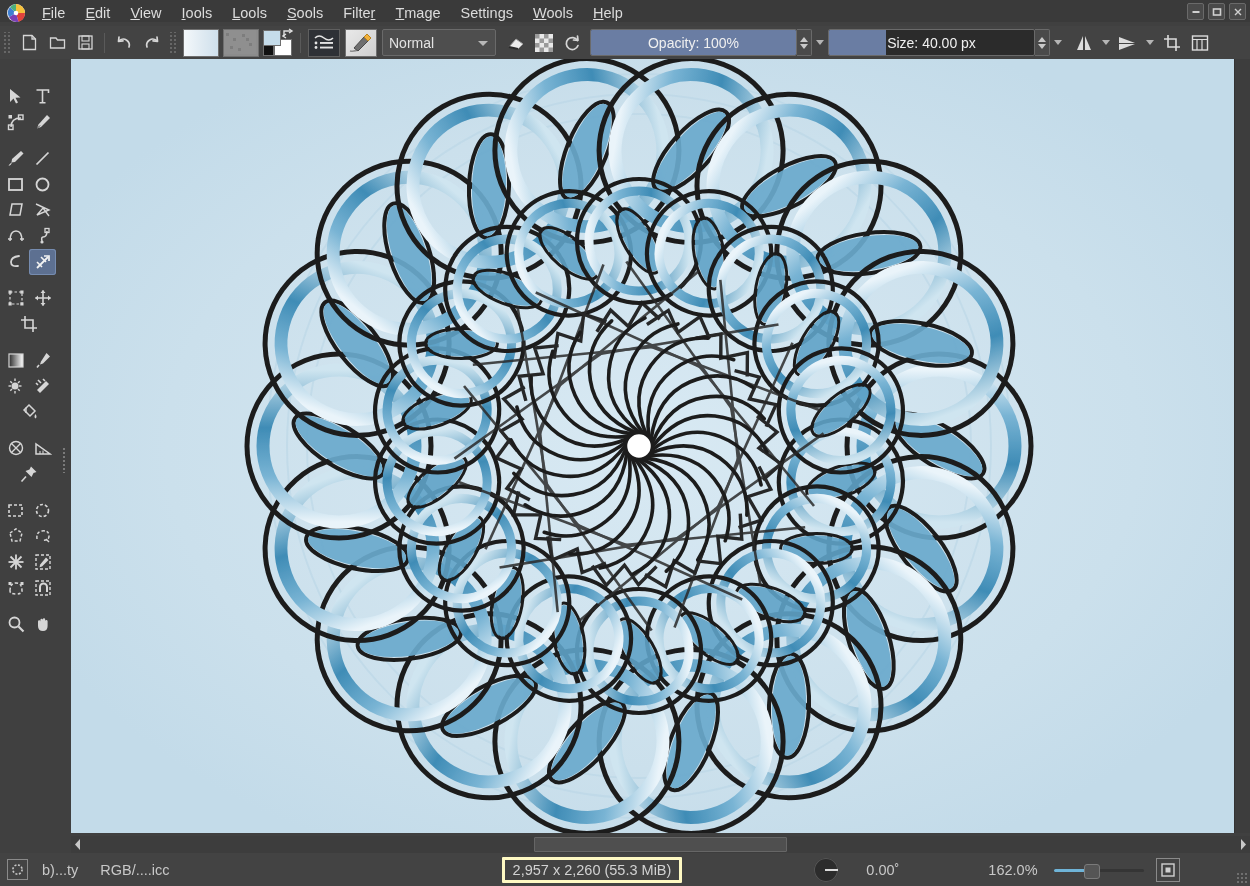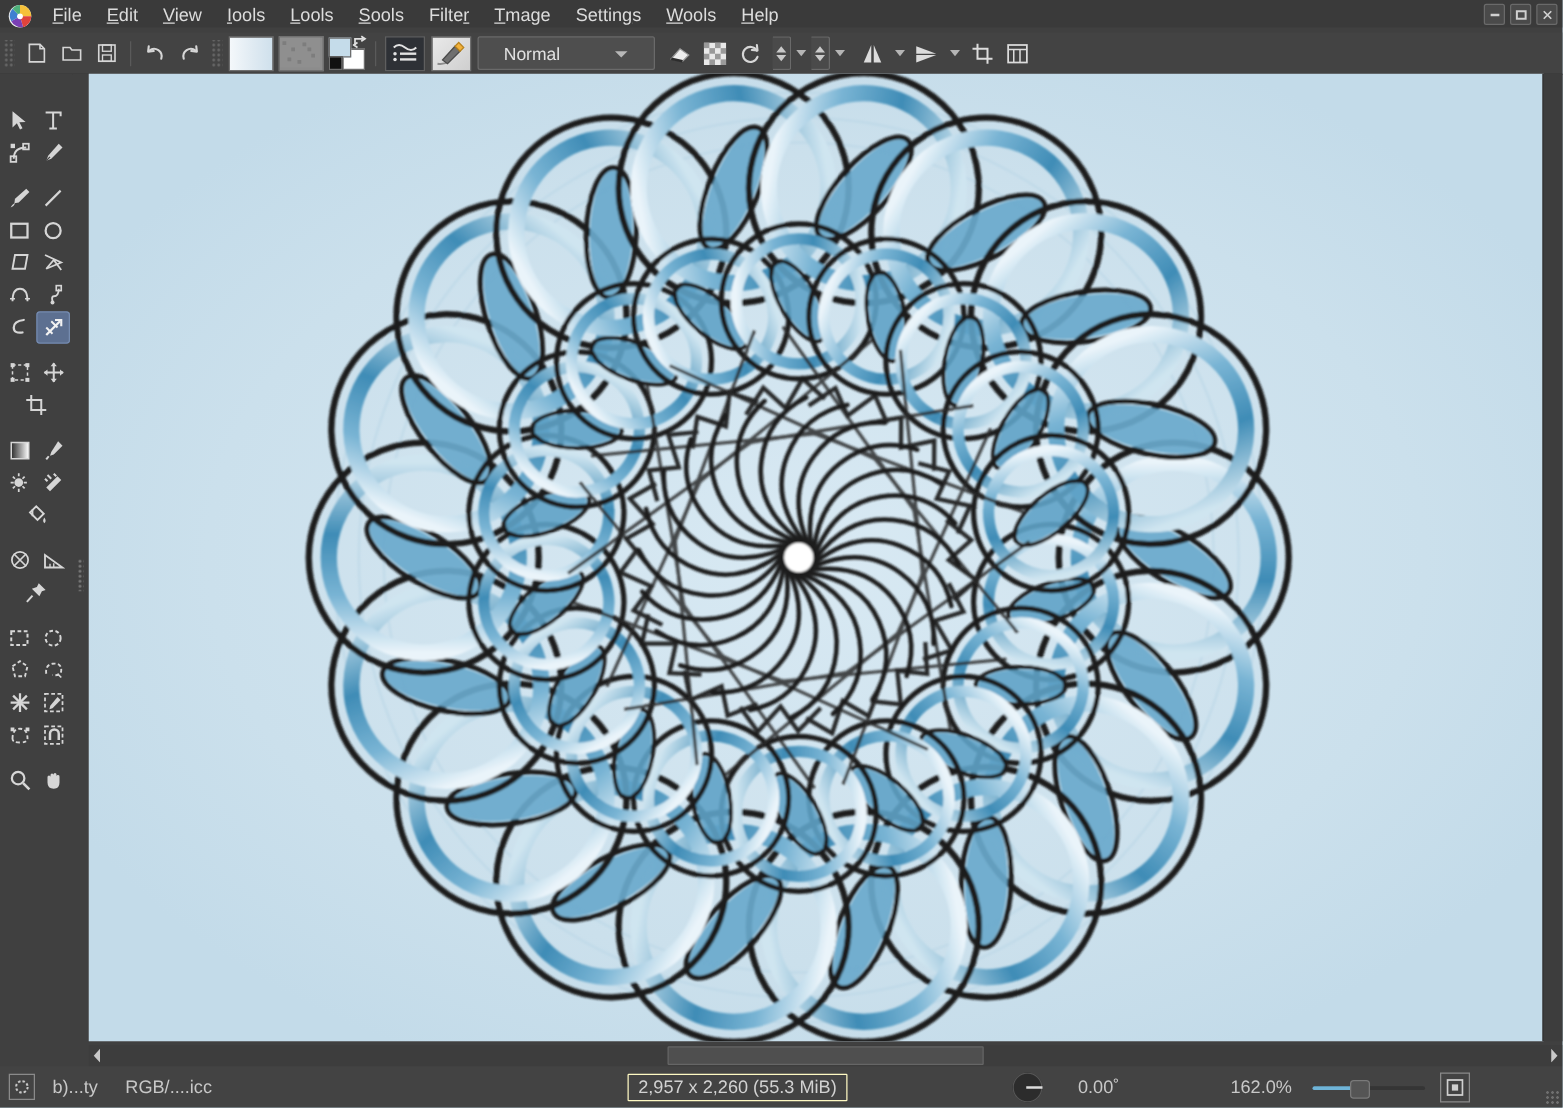--- a/index.html
+++ b/index.html
@@ -70,21 +70,21 @@
     display:flex;align-items:center;justify-content:center;margin:0 2px;
   }
   .brushthumb{
     width:30px;height:26px;flex:none;margin:0 3px;border:1px solid #6f6f6f;
     background:linear-gradient(135deg,#e9e9e9,#cfcfcf);
     display:flex;align-items:center;justify-content:center;
   }
 
   .blend{
     width:100px;height:25px;flex:none;background:#4e4e4e;border:1px solid #6a6a6a;
-    display:flex;align-items:center;padding:0 20px;border-radius:2px;margin-left:2px;
+    display:flex;align-items:center;padding:0 6px;border-radius:2px;margin-left:2px;
     justify-content:space-between;
   }
   .blend span{font-size:14px;color:#e2e2e2;}
 
   .slider{
     position:relative;height:25px;flex:none;background:#2b2b2b;
     border:1px solid #6a6a6a;border-radius:2px;overflow:hidden;
     display:flex;align-items:center;justify-content:center;
   }
   .slider .fill{position:absolute;left:0;top:0;bottom:0;background:#6a7da3;}
@@ -153,21 +153,21 @@
   .statusbar{
     position:absolute;left:0;top:853px;width:1250px;height:33px;background:#434343;
     display:flex;align-items:center;
   }
   .sb-icon{
     width:19px;height:19px;border:1px solid #8a8a8a;margin-left:7px;flex:none;
     display:flex;align-items:center;justify-content:center;
   }
   .sb-txt{font-size:14.5px;color:#c8c8c8;white-space:nowrap;}
   .sb-box{
-    border:1px solid #fef9c3;padding:2px 8px;font-size:14.5px;color:#d2d2d2;
+    border:3px solid #fef9c3;padding:2px 8px;font-size:14.5px;color:#d2d2d2;
     background:#434343;border-radius:1px;white-space:nowrap;
   }
   .dial{
     width:24px;height:24px;border-radius:50%;background:#2c2c2c;position:relative;flex:none;
     box-shadow:inset 0 0 0 1px #555;
   }
   .dial .nub{position:absolute;left:11px;top:11px;width:13px;height:2px;background:#dcdcdc;}
   .zslider{position:relative;width:90px;height:16px;flex:none;}
   .zs-track{position:absolute;left:0;top:7px;width:90px;height:3px;background:#353535;border-radius:2px;}
   .zs-fill{position:absolute;left:0;top:7px;width:34px;height:3px;background:#6fb4d8;border-radius:2px;}
@@ -347,26 +347,34 @@
     </div>
     <div class="tb-btn">
       <svg width="20" height="20">
         <path d="M15.5 7.5 A6 6 0 1 0 16 12.5" fill="none" stroke="#d6d6d6" stroke-width="1.7" stroke-linecap="round"></path>
         <path d="M11.5 7 L16 7.3 L15.5 3" fill="none" stroke="#d6d6d6" stroke-width="1.7" stroke-linecap="round" stroke-linejoin="round"></path>
       </svg>
     </div>
 
     <div style="width:4px;flex:none;"></div>
 
+    <div class="slider" style="width:205px">
+      <div class="fill" style="width:100%"></div>
+      <div class="lab">Opacity: 100%</div>
+    </div>
     <div class="spin">
       <i class="caret up"></i>
       <i class="caret dn"></i>
     </div>
     <i class="tiny-caret"></i>
 
+    <div class="slider" style="width:205px">
+      <div class="fill" style="width:28%"></div>
+      <div class="lab">Size: 40.00 px</div>
+    </div>
     <div class="spin">
       <i class="caret up"></i>
       <i class="caret dn"></i>
     </div>
     <i class="tiny-caret"></i>
 
     <div style="width:4px;flex:none;"></div>
 
     <div class="tb-btn">
       <svg width="22" height="20">

